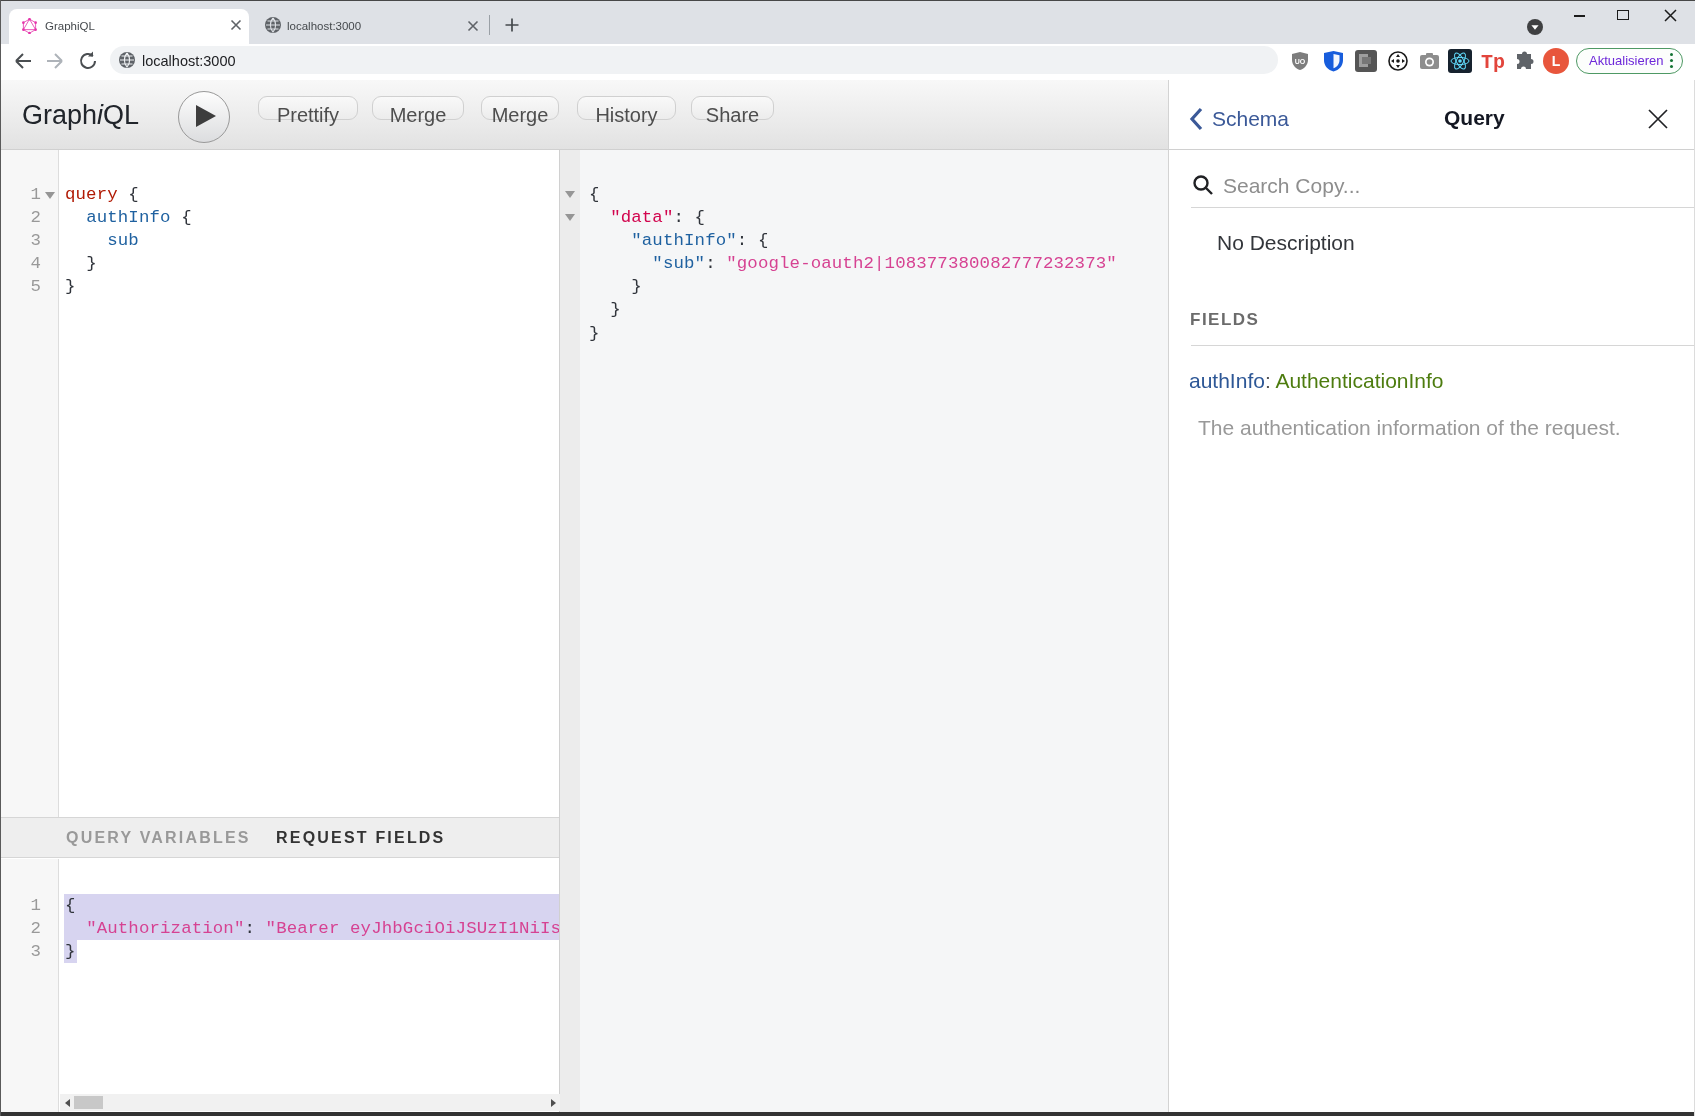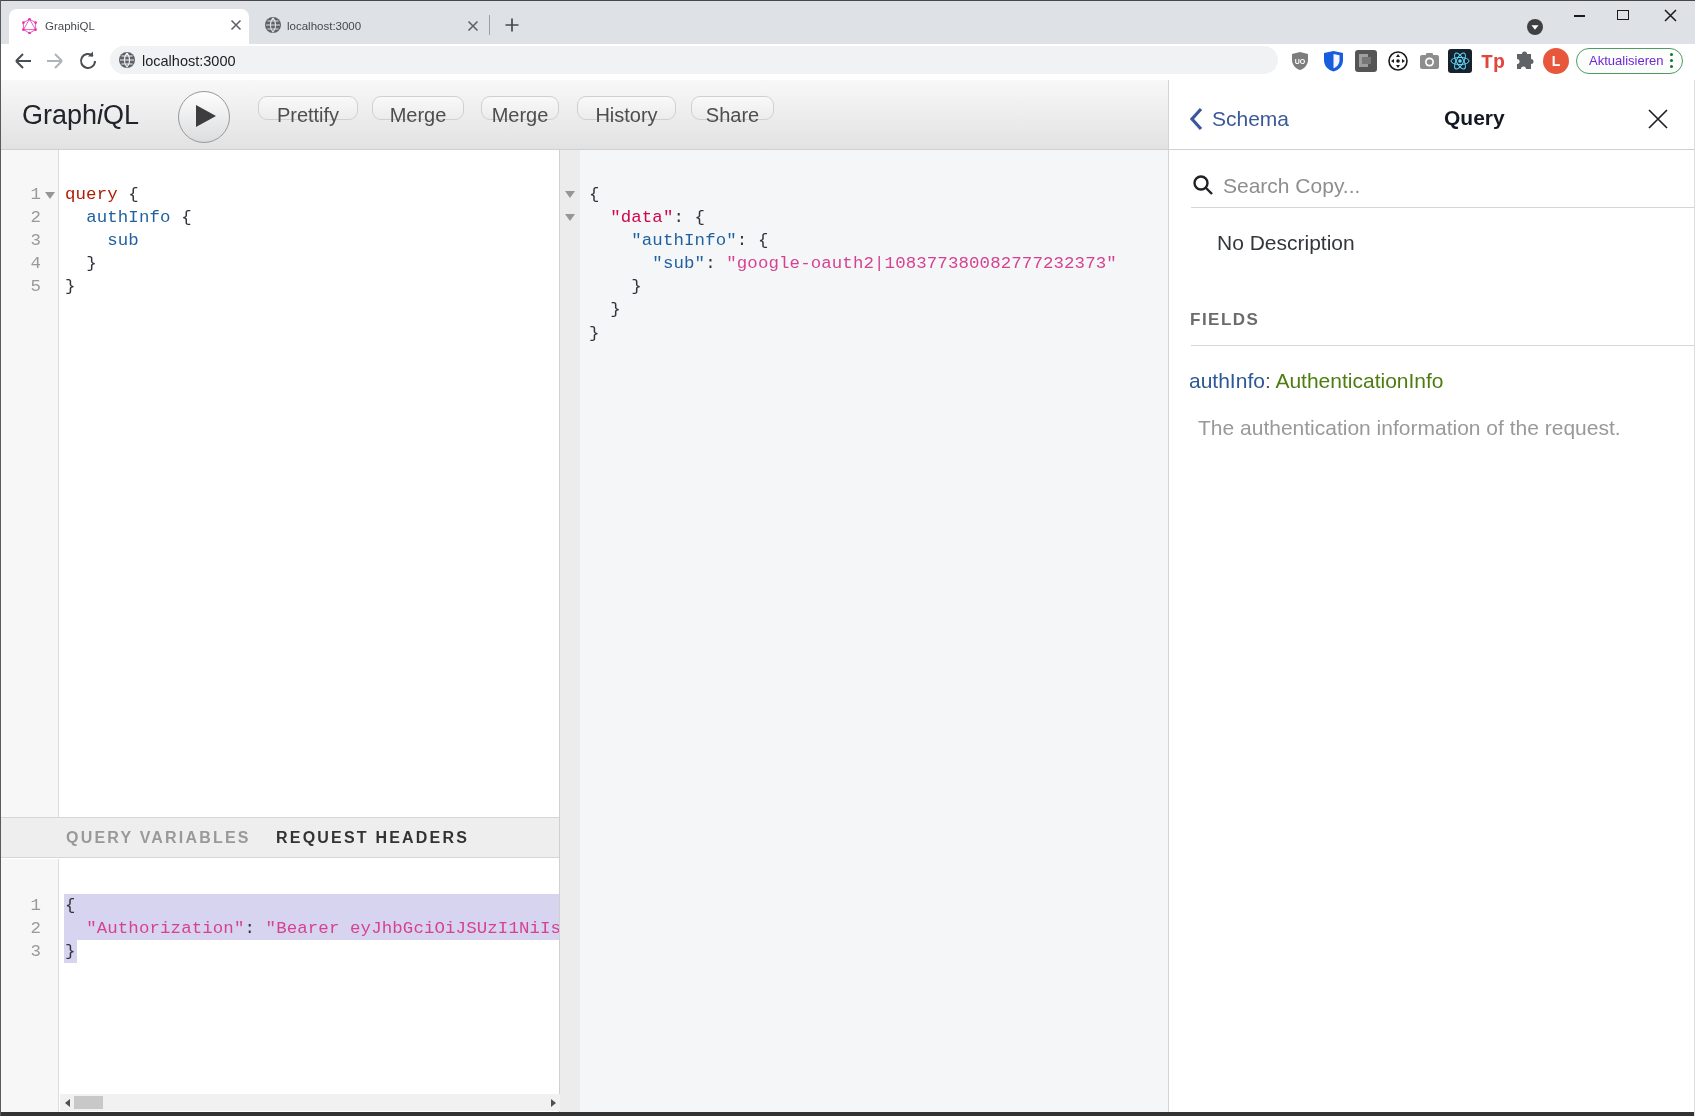--- a/index.html
+++ b/index.html
@@ -214,21 +214,21 @@
   <pre class="code abs" style="left:589px;top:183px"><span class="b">{</span>
   <span class="d">"data"</span><span class="b">:</span> <span class="b">{</span>
     <span class="p">"authInfo"</span><span class="b">:</span> <span class="b">{</span>
       <span class="p">"sub"</span><span class="b">:</span> <span class="s">"google-oauth2|108377380082777232373"</span>
     <span class="b">}</span>
   <span class="b">}</span>
 <span class="b">}</span></pre>
 
   <div class="abs" id="vartitle"></div>
   <span class="abs" id="vartab1">QUERY VARIABLES</span>
-  <span class="abs" id="vartab2">REQUEST HEADERS</span>
+  <span class="abs" id="vartab2">REQUEST FIELDS</span>
   <div class="abs" id="vargutter"></div>
   <div class="abs" id="varpane"></div>
   <div class="sel" style="left:64px;top:894px;width:495px;height:23.1px"></div>
   <div class="sel" style="left:64px;top:917.1px;width:495px;height:23.1px"></div>
   <div class="sel" style="left:64px;top:940.2px;width:13px;height:23.1px"></div>
   <pre class="code lnums abs" style="top:894px">1
 2
 3</pre>
   <div class="abs" style="left:60px;top:859px;width:499px;height:235px;overflow:hidden">
   <pre class="code abs" style="left:5px;top:35px"><span class="b">{</span>

